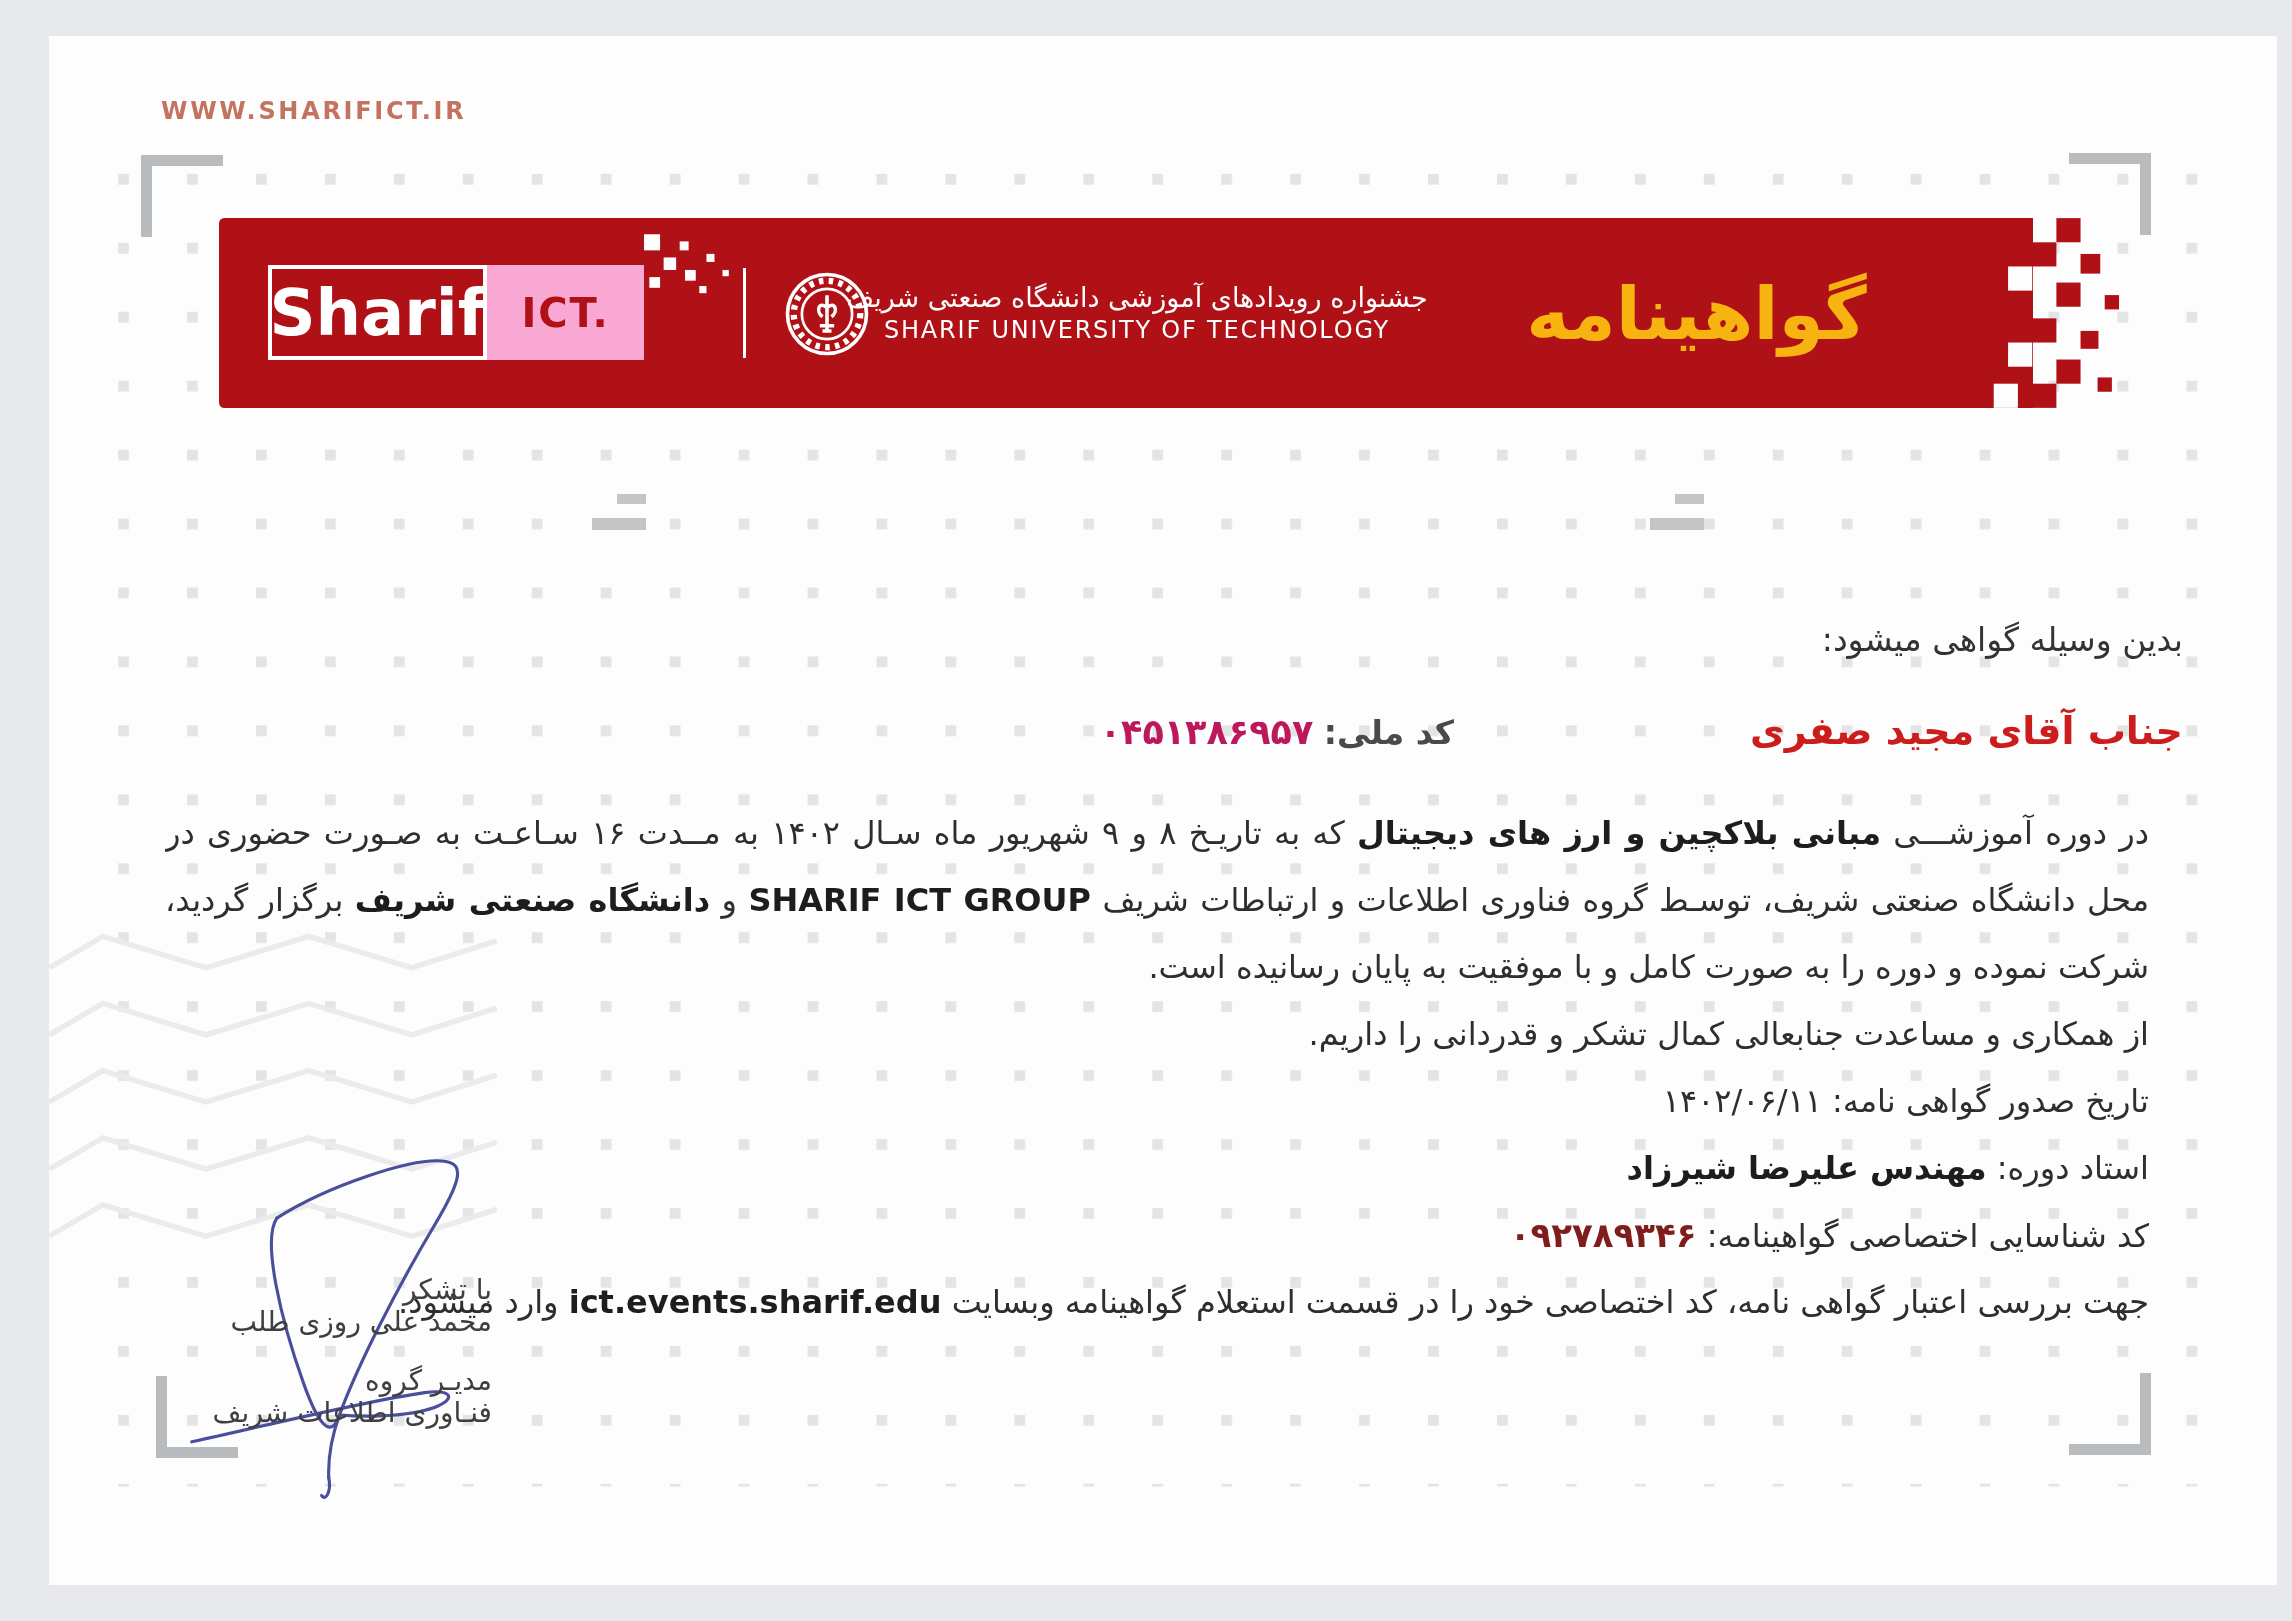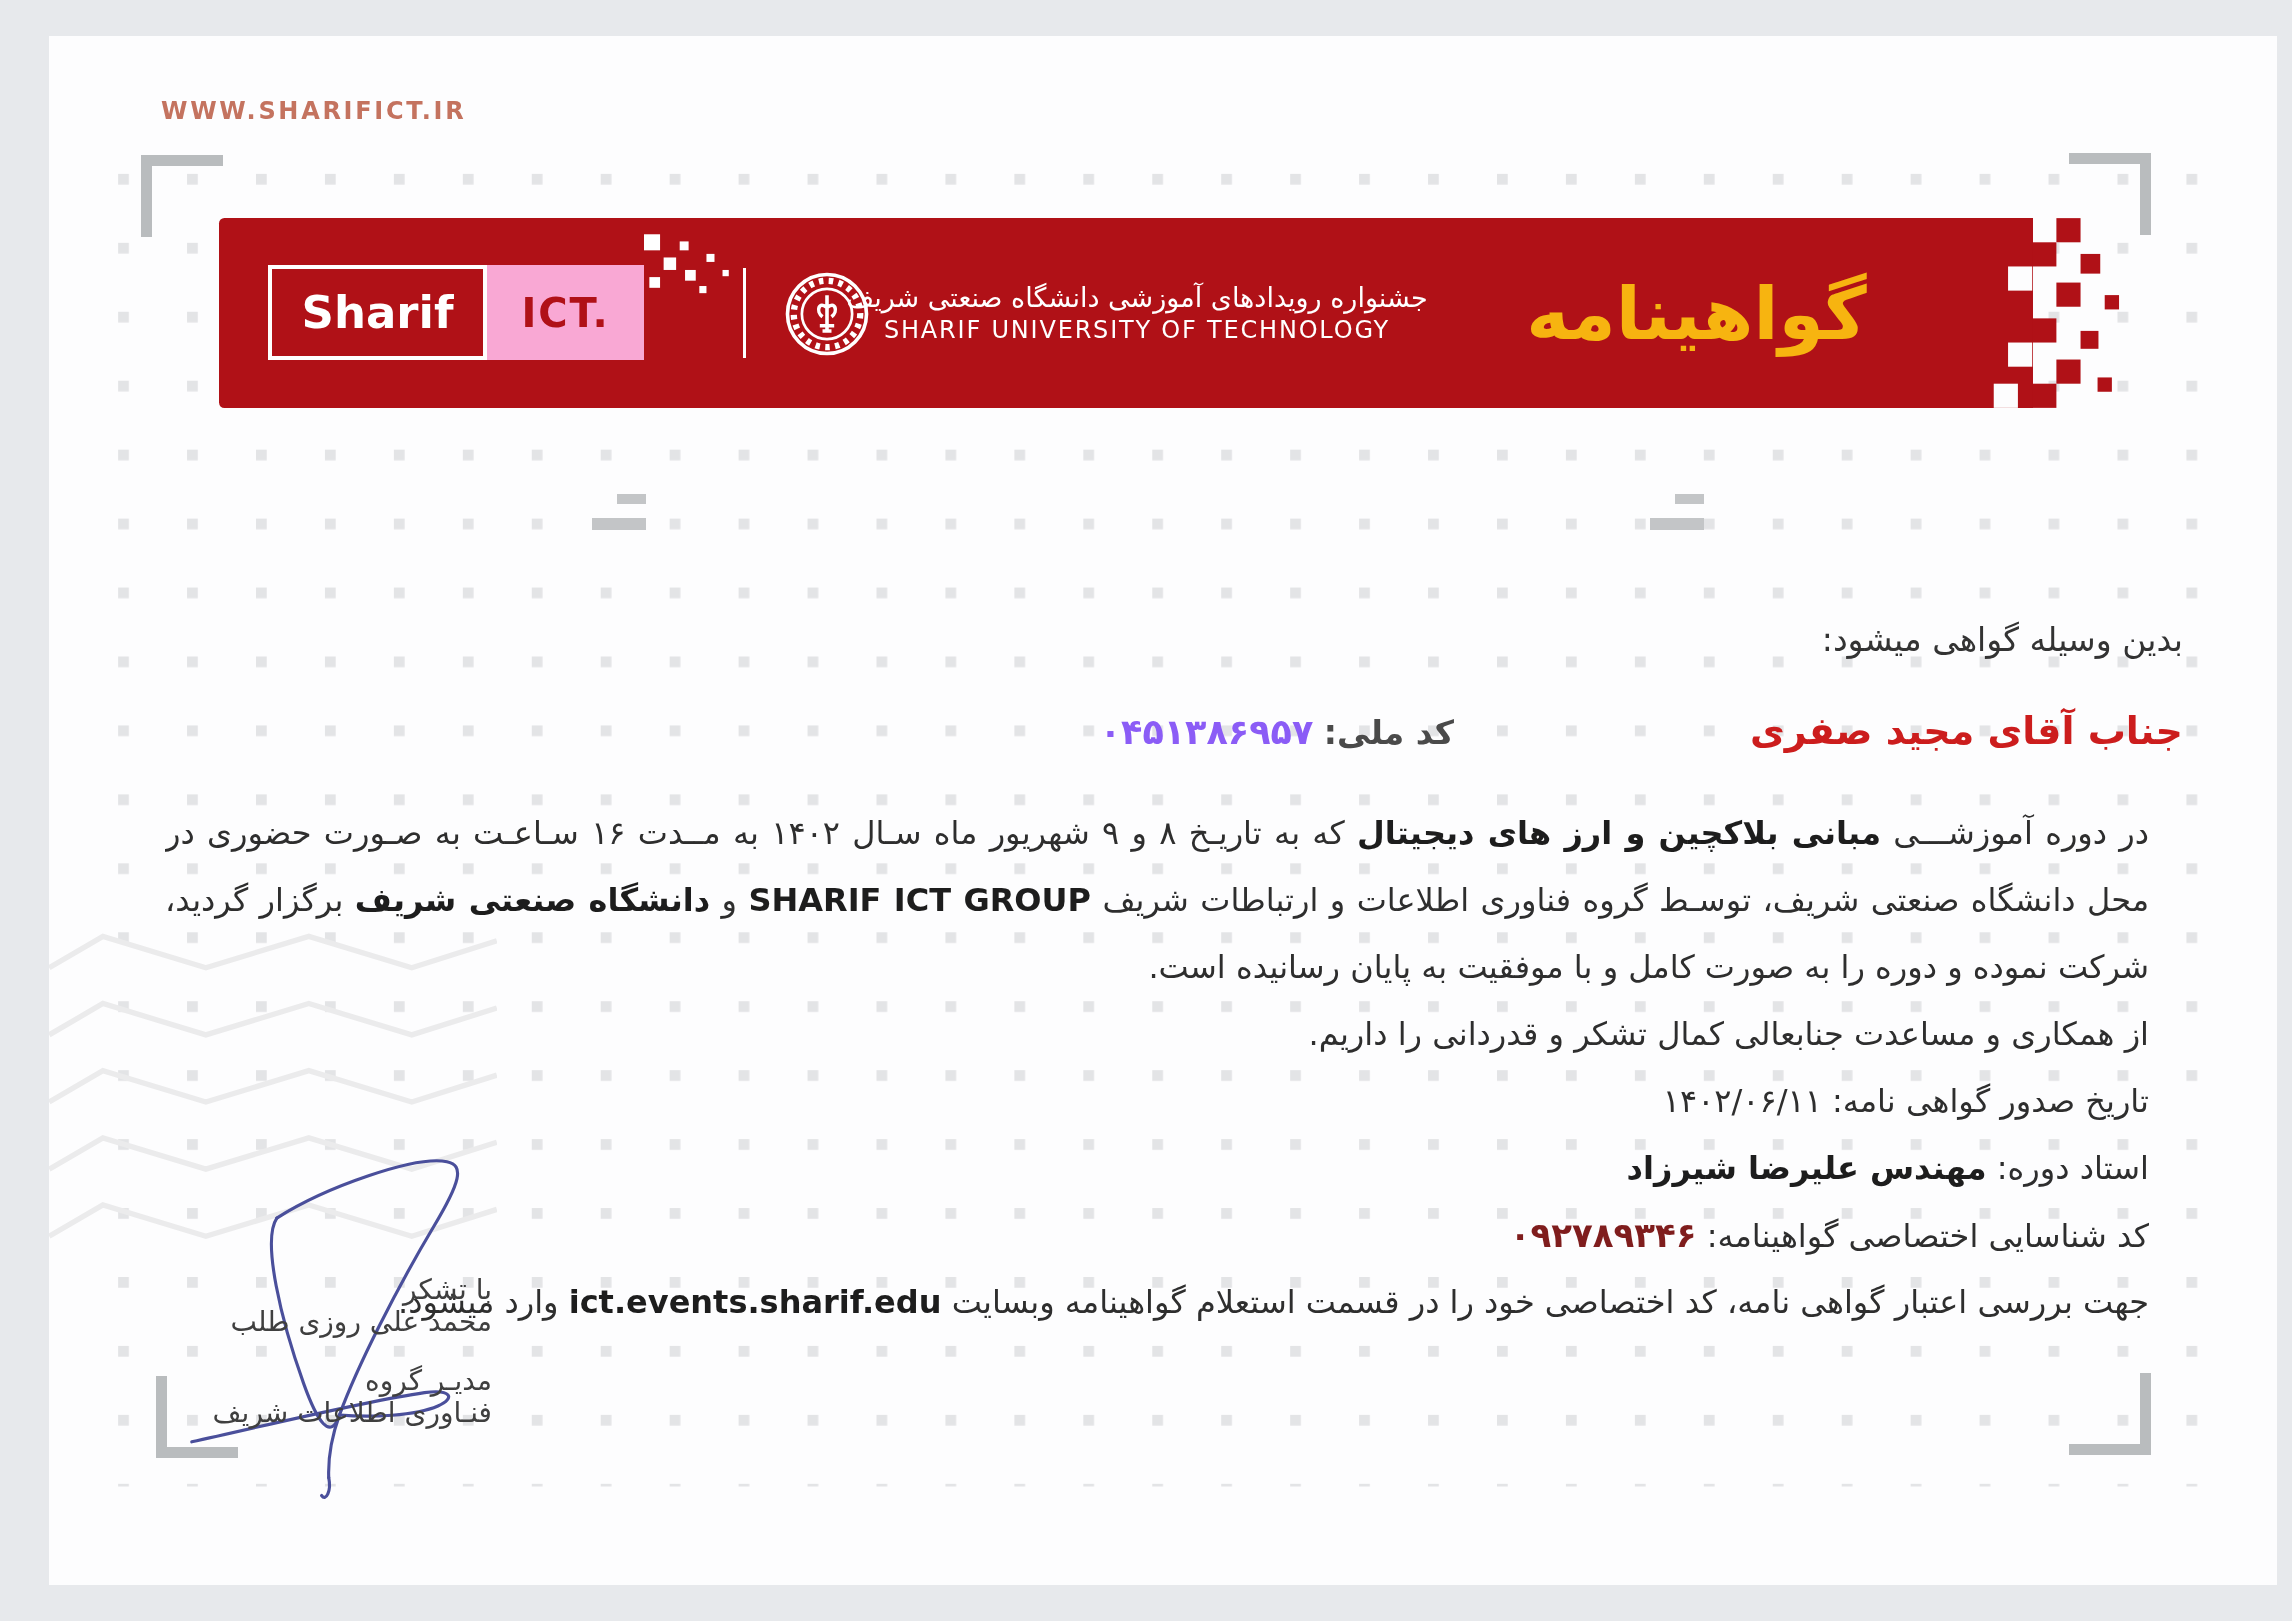--- a/index.html
+++ b/index.html
@@ -31,21 +31,21 @@
 
   
   .banner {
     position:absolute; left:170px; top:182px; width:1814px; height:190px;
     background:#b01117; border-radius:5.4px 0 0 5.4px;
   }
   .logo-group { position:absolute; left:49px; top:47px; height:95px; display:flex; }
   .logo-sharif {
     width:219px; height:95px; background:#b01117; border:4.5px solid #ffffff;
     display:flex; align-items:center; justify-content:center;
-    color:#ffffff; font-size:45px; font-weight:bold;
+    color:#ffffff; font-size:64px; font-weight:bold;
   }
   .logo-ict {
     width:157px; height:95px; background:#f9a8d4;
     display:flex; align-items:center; justify-content:center;
     color:#b01117; font-size:40px; font-weight:700; letter-spacing:1.8px;
   }
   .logo-dust { position:absolute; left:425px; top:0; width:116px; height:95px; }
   .separator { position:absolute; left:524px; top:50px; width:2.7px; height:90px; background:#ffffff; }
   .seal-svg { position:absolute; left:564px; top:52px; }
   .uni-block {
@@ -78,21 +78,21 @@
     position:absolute; right:94px; top:584px;
     direction:rtl; font-size:33px; color:#333333;
   }
   .name-row {
     position:absolute; right:94px; top:673px; left:116px;
     direction:rtl; display:flex; align-items:baseline;
   }
   .recipient-name { color:#cc1d1d; font-size:38px; font-weight:900; }
   .nid-group { margin-right:296px; font-size:33px; }
   .nid-label { color:#4a4a4a; font-weight:bold; }
-  .nid-value { color:#8b5cf6; font-weight:900; letter-spacing:2.7px; font-size:35px; }
+  .nid-value { color:#be185d; font-weight:900; letter-spacing:2.7px; font-size:35px; }
 
   .body-text {
     position:absolute; left:116px; top:770px; width:1984px;
     direction:rtl; font-size:32px; color:#2e2e2e;
   }
   .bline { height:67px; line-height:54px; text-align:right; white-space:nowrap; }
   .bline.justify { text-align:justify; text-align-last:justify; white-space:normal; height:67px; overflow:hidden; }
   .bold { font-weight:bold; color:#1d1d1d; }
   .red-code { color:#7f1d1d; font-weight:900; letter-spacing:2.7px; font-size:34px; }
 

